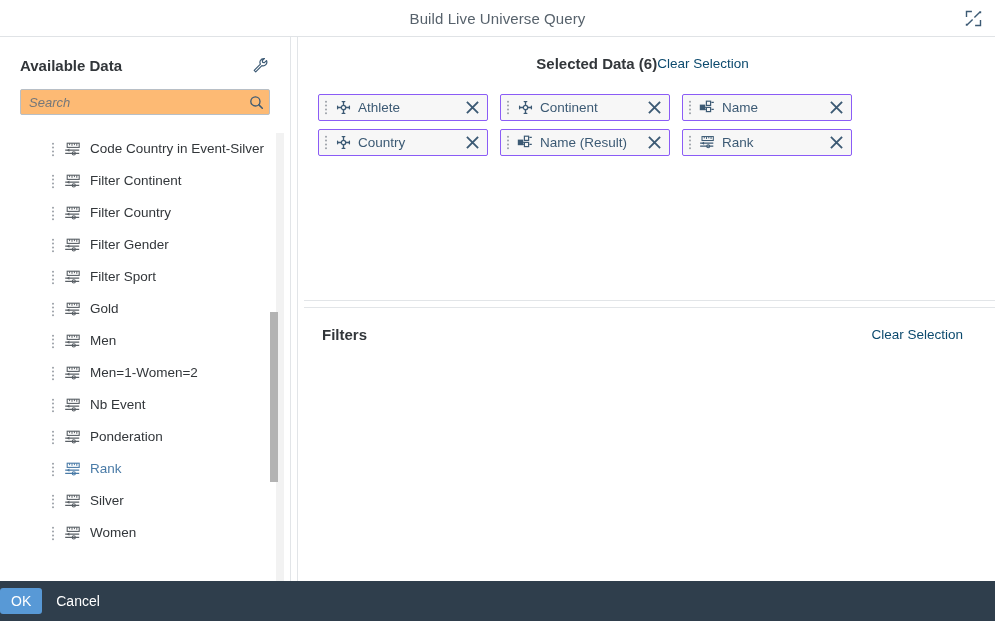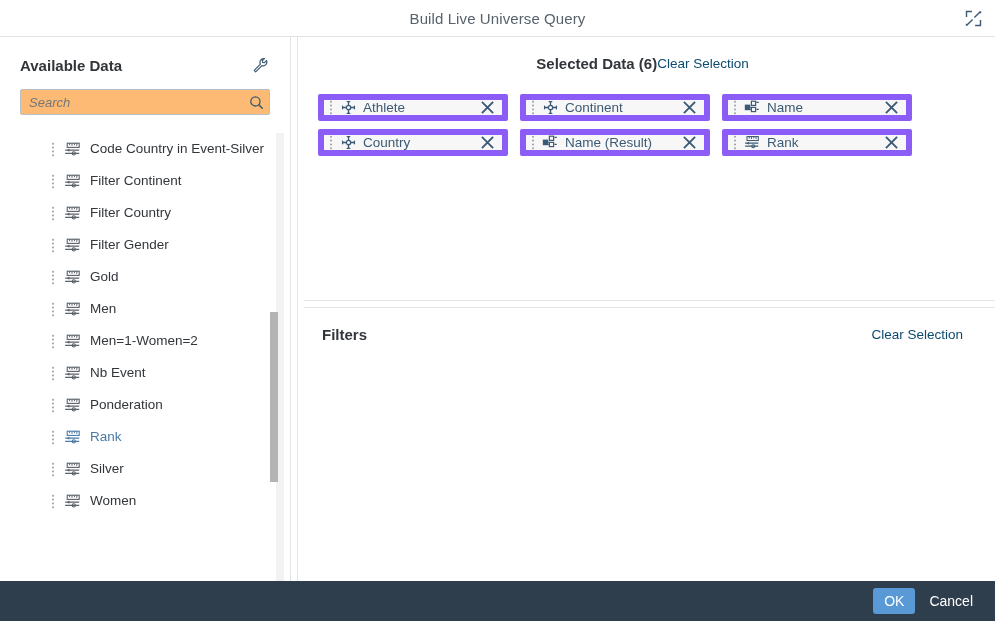--- a/index.html
+++ b/index.html
@@ -239,23 +239,23 @@
     padding: 22px 24px 0 20px;
     display: flex;
     flex-wrap: wrap;
     gap: 8px 12px;
     align-content: flex-start;
     flex: 1 1 auto;
     min-height: 0;
   }
   .chip {
     box-sizing: border-box;
-    width: 190px;
+    width: 170px;
     height: 27px;
-    border: 6px solid #8b5cf6;
+    border: 1px solid #8b5cf6;
     border-radius: 2px;
     background: #f7f7f7;
     display: flex;
     align-items: center;
     padding: 0 6px 0 4px;
     cursor: pointer;
   }
   .chip-dots {
     width: 6px;
     height: 14px;
@@ -309,21 +309,21 @@
     min-height: 0;
   }
 
   
   .footer {
     height: 40px;
     flex: 0 0 40px;
     background: #2f3e4c;
     display: flex;
     align-items: center;
-    justify-content: flex-end;
+    justify-content: flex-start;
     padding-right: 14px;
     gap: 6px;
   }
   .btn-ok {
     background: #5899d6;
     color: #ffffff;
     border: none;
     border-radius: 3px;
     font-family: "Liberation Sans", sans-serif;
     font-size: 14px;
@@ -475,20 +475,40 @@
               </span>
               <span class="item-type-icon">
                 <svg width="17" height="15" viewBox="0 0 17 15" aria-hidden="true">
                   <rect x="3.2" y="1.2" width="12" height="4.2" fill="none" stroke="#5a6066" stroke-width="1.1"></rect>
                   <path d="M5.6 1.2v2M8 1.2v2.6M10.4 1.2v2M12.8 1.2v2.6" stroke="#5a6066" stroke-width="1"></path>
                   <path d="M1.2 8.2h14M1.2 11.4h14" stroke="#5a6066" stroke-width="1.2"></path>
                   <path d="M5.4 6.6l-2.6 1.6 2.6 1.6z" fill="#5a6066"></path>
                   <circle cx="9.8" cy="11.4" r="1.6" fill="none" stroke="#5a6066" stroke-width="1.1"></circle>
                 </svg>
               </span>
+              <span class="tree-label">Filter Sport</span>
+            </li>
+            <li class="tree-item">
+              <span class="drag-dots">
+                <svg width="4" height="15" viewBox="0 0 4 15" aria-hidden="true">
+                  <circle cx="2" cy="1.8" r="1" fill="#9aa0a6"></circle>
+                  <circle cx="2" cy="5.6" r="1" fill="#9aa0a6"></circle>
+                  <circle cx="2" cy="9.4" r="1" fill="#9aa0a6"></circle>
+                  <circle cx="2" cy="13.2" r="1" fill="#9aa0a6"></circle>
+                </svg>
+              </span>
+              <span class="item-type-icon">
+                <svg width="17" height="15" viewBox="0 0 17 15" aria-hidden="true">
+                  <rect x="3.2" y="1.2" width="12" height="4.2" fill="none" stroke="#5a6066" stroke-width="1.1"></rect>
+                  <path d="M5.6 1.2v2M8 1.2v2.6M10.4 1.2v2M12.8 1.2v2.6" stroke="#5a6066" stroke-width="1"></path>
+                  <path d="M1.2 8.2h14M1.2 11.4h14" stroke="#5a6066" stroke-width="1.2"></path>
+                  <path d="M5.4 6.6l-2.6 1.6 2.6 1.6z" fill="#5a6066"></path>
+                  <circle cx="9.8" cy="11.4" r="1.6" fill="none" stroke="#5a6066" stroke-width="1.1"></circle>
+                </svg>
+              </span>
               <span class="tree-label">Gold</span>
             </li>
             <li class="tree-item">
               <span class="drag-dots">
                 <svg width="4" height="15" viewBox="0 0 4 15" aria-hidden="true">
                   <circle cx="2" cy="1.8" r="1" fill="#9aa0a6"></circle>
                   <circle cx="2" cy="5.6" r="1" fill="#9aa0a6"></circle>
                   <circle cx="2" cy="9.4" r="1" fill="#9aa0a6"></circle>
                   <circle cx="2" cy="13.2" r="1" fill="#9aa0a6"></circle>
                 </svg>

